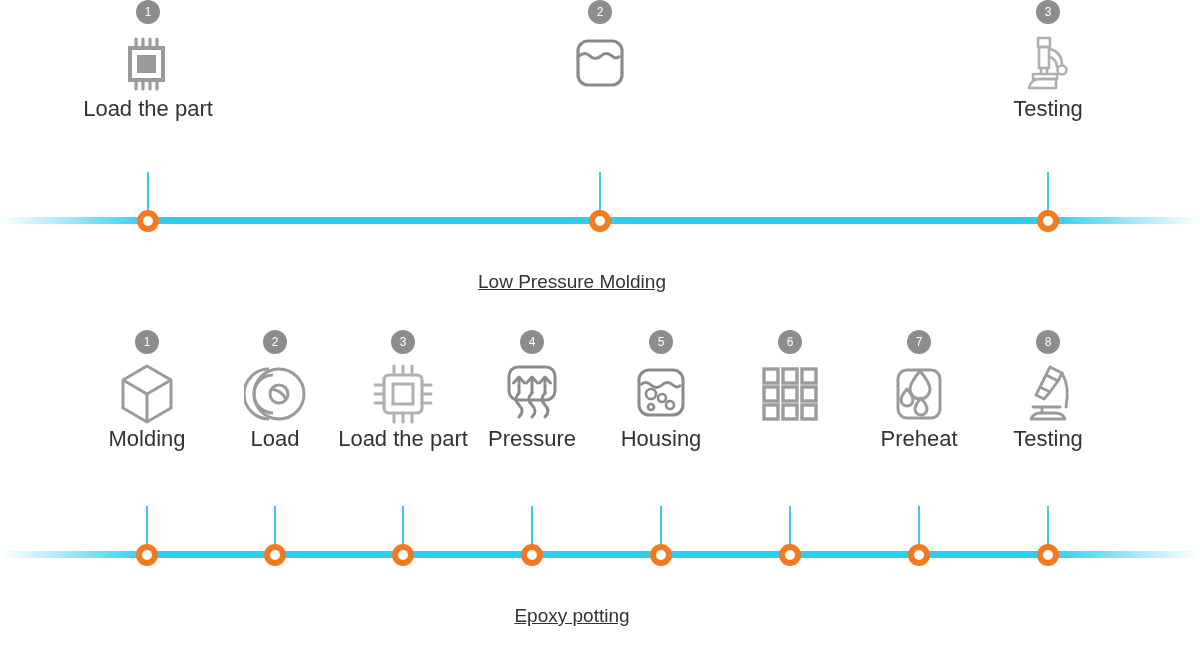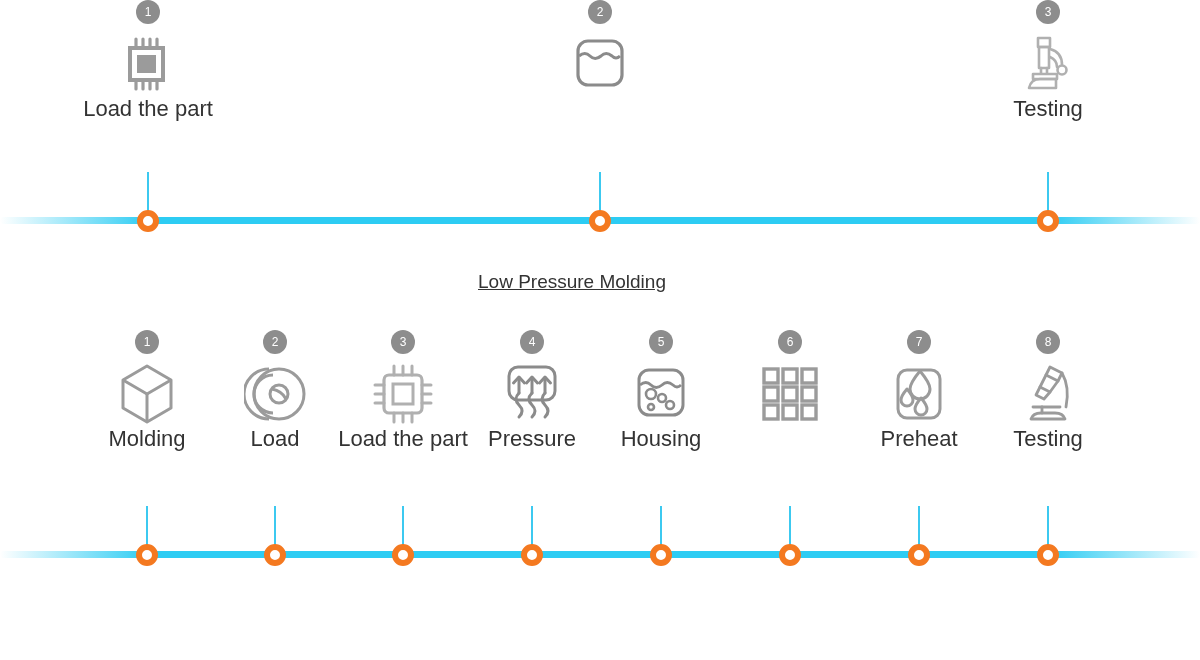--- a/index.html
+++ b/index.html
@@ -348,15 +348,16 @@
             <line x1="24" y1="44" x2="24" y2="50"></line>
             <path d="M13 56 q2 -6 10 -6 h14 q8 0 10 6 z"></path>
           </g>
         </svg>
       </div>
       <div class="node-label">Testing</div>
     </div>
     <div class="connector" style="left:1048px; top:176px; height:46px;"></div>
     <div class="dot" style="left:1048px;"></div>
 
+    <div class="caption">Epoxy potting</div>
   </div>
 
 </div>
 
 </body></html>

